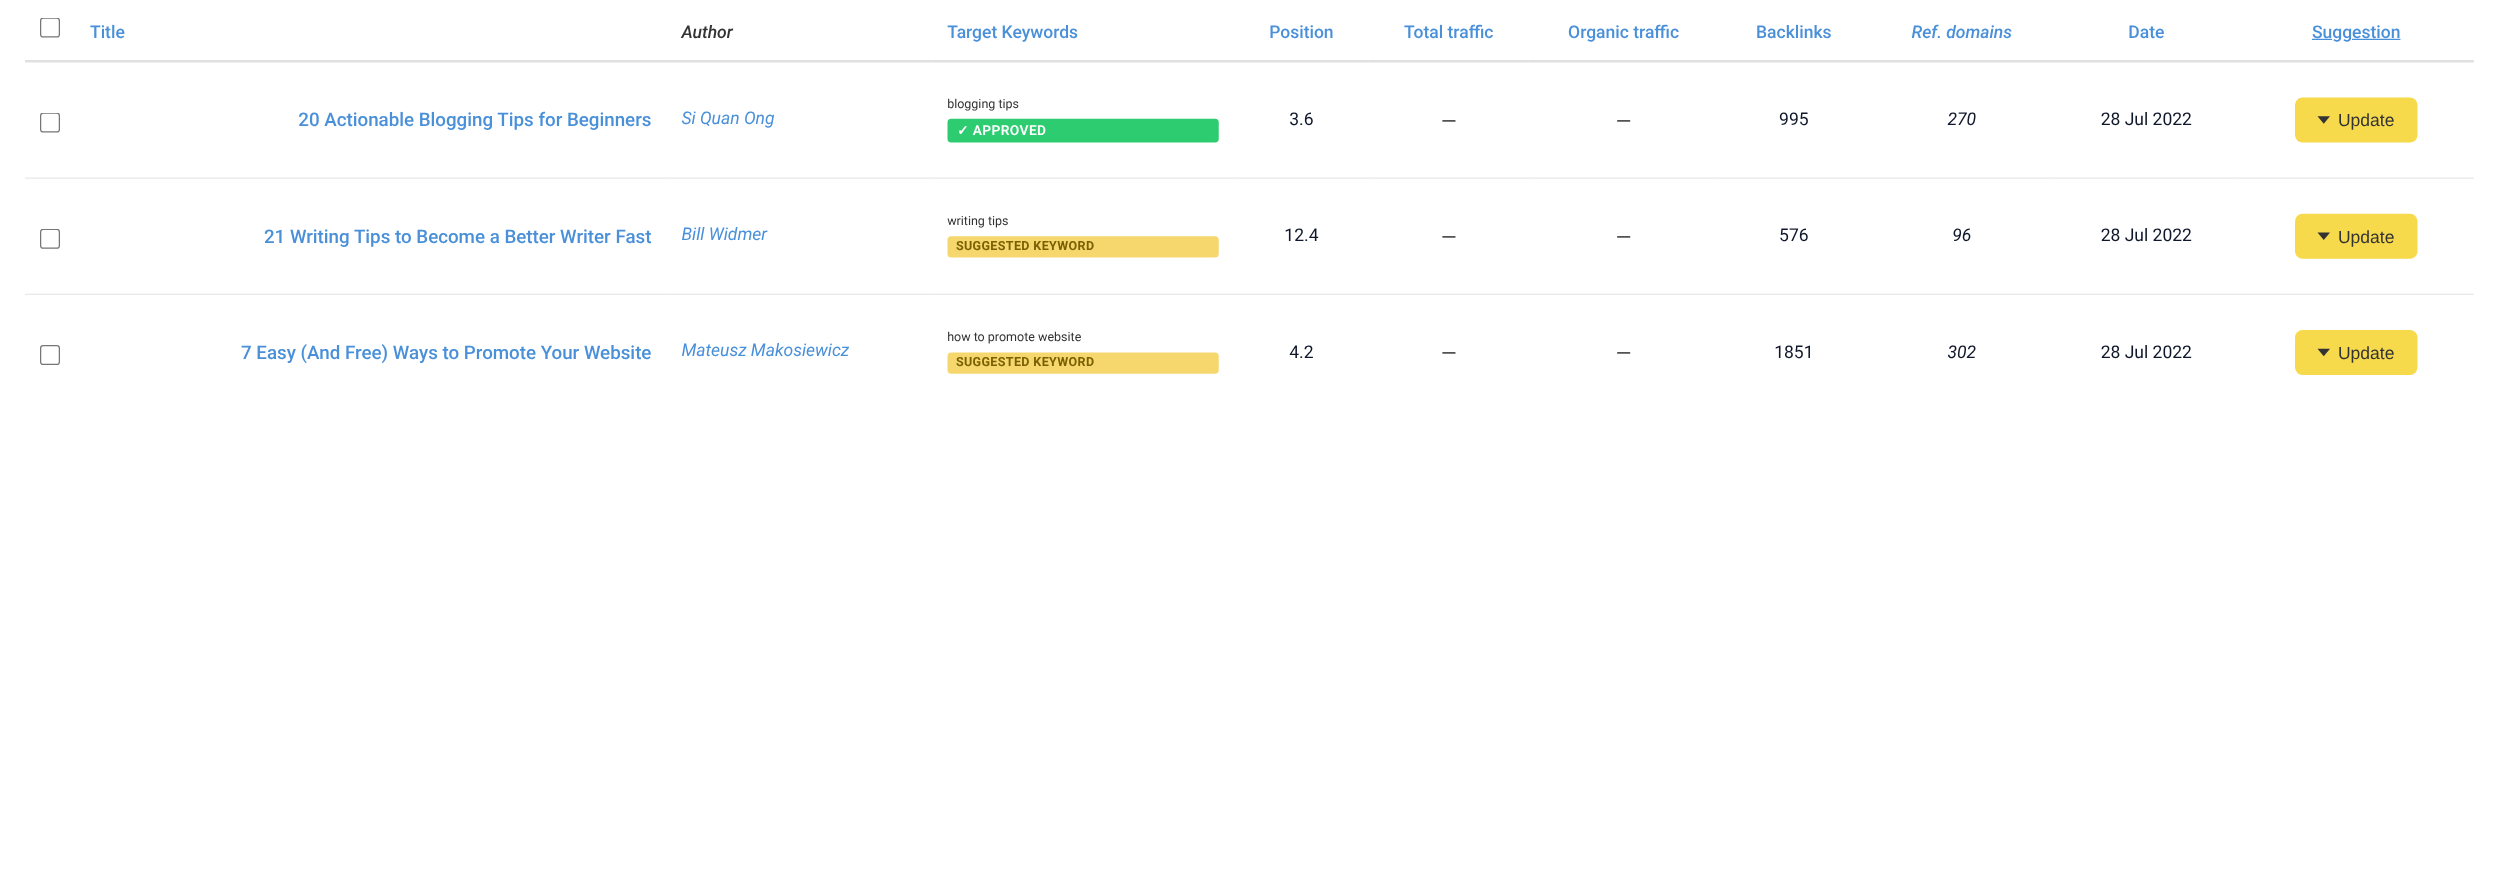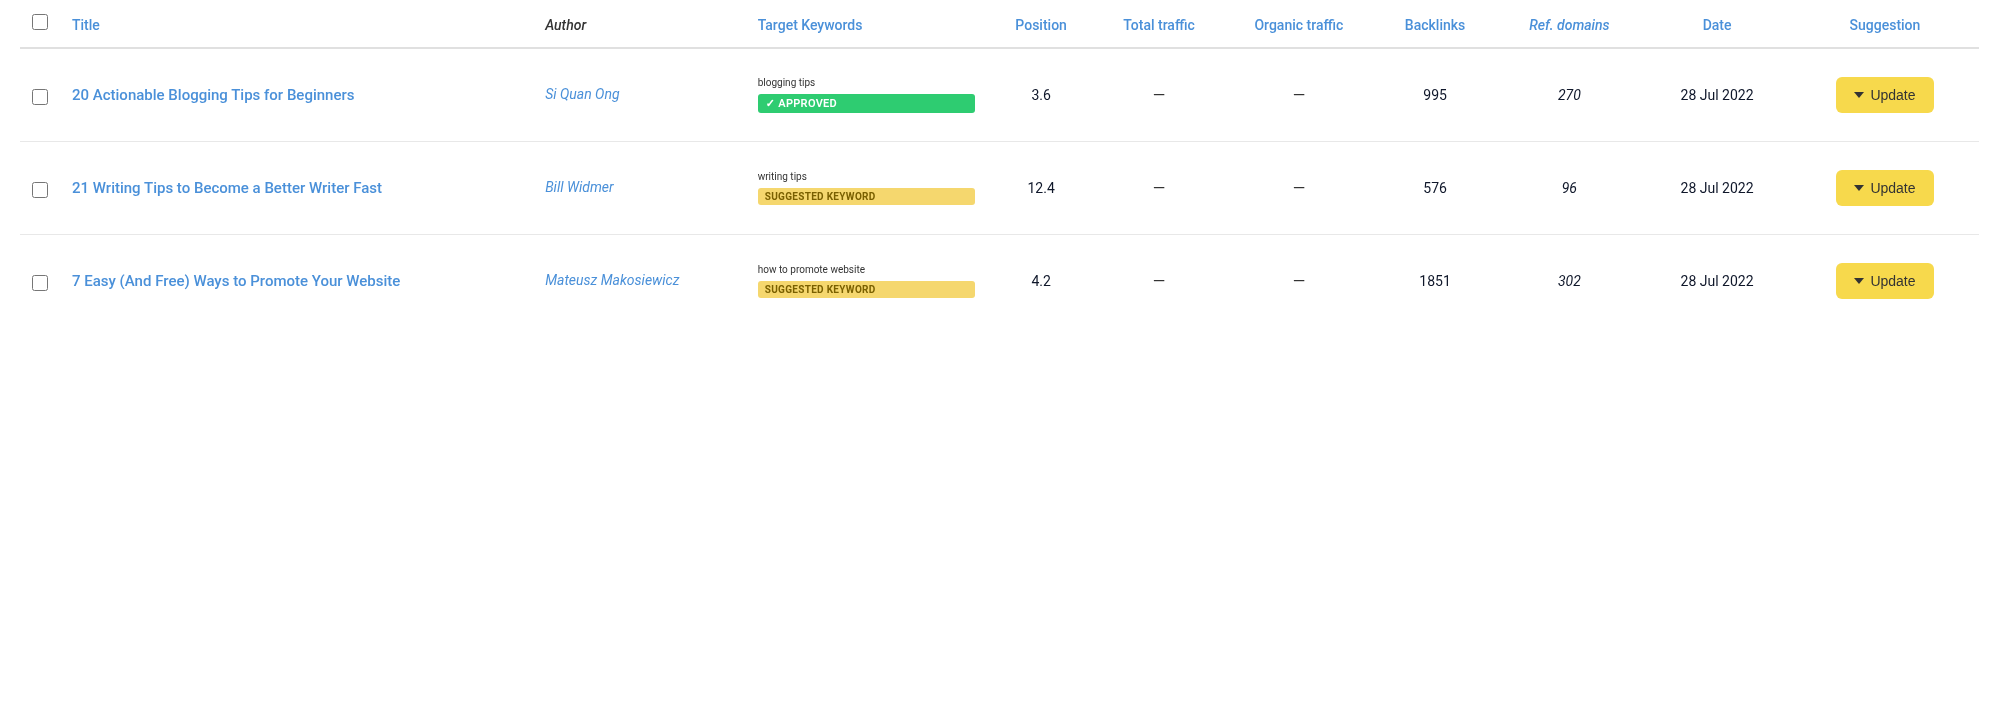--- a/index.html
+++ b/index.html
@@ -109,20 +109,21 @@
       accent-color: #4a90d9;
     }
 
     .title-link {
       color: #4a90d9;
       text-decoration: none;
       font-size: 15px;
       font-weight: 500;
       line-height: 1.4;
       display: block;
+      text-align: right;
     }
 
     .author-name {
       color: #4a90d9;
       font-size: 14px;
       line-height: 1.4;
     }
 
     .keyword-cell {
       display: flex;
@@ -226,20 +227,21 @@
       min-width: 110px;
       font-style: italic;
     }
 
     .col-date {
       min-width: 110px;
     }
 
     .col-suggestion {
       min-width: 140px;
+      text-decoration: underline;
     }
 
     .number-cell {
       font-size: 14px;
       color: #0f172a;
     }
   </style>
 </head>
 <body>
 

